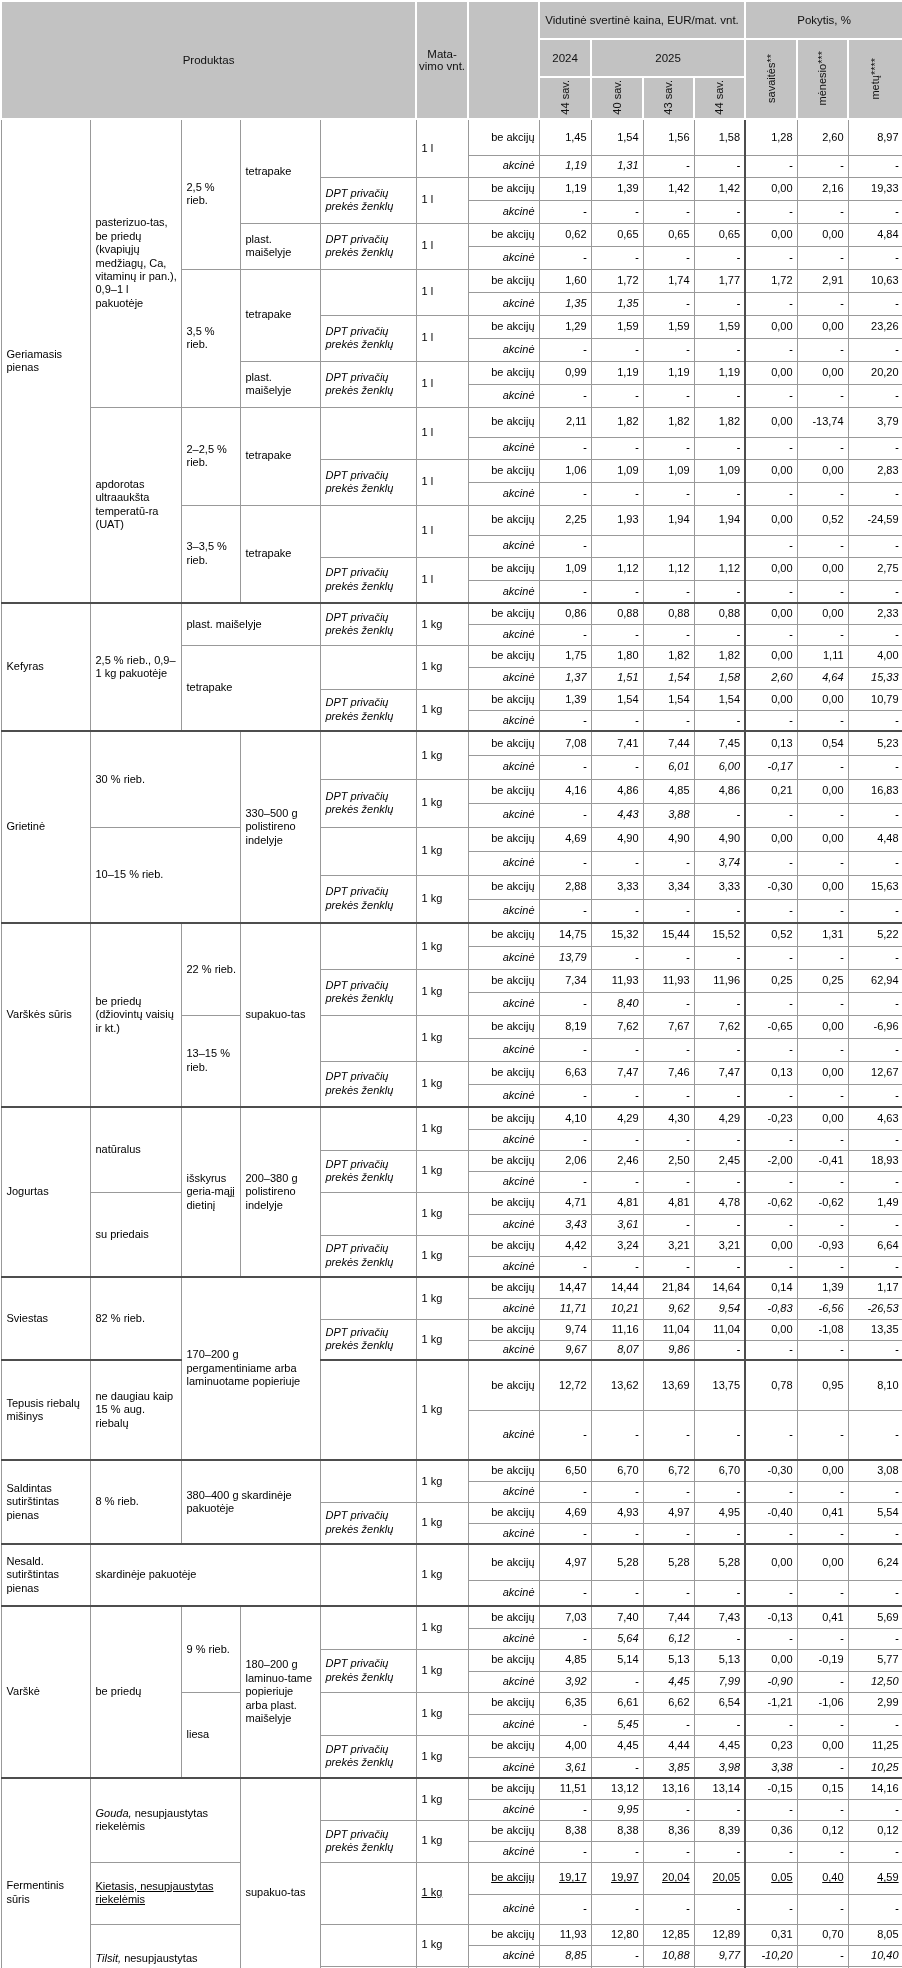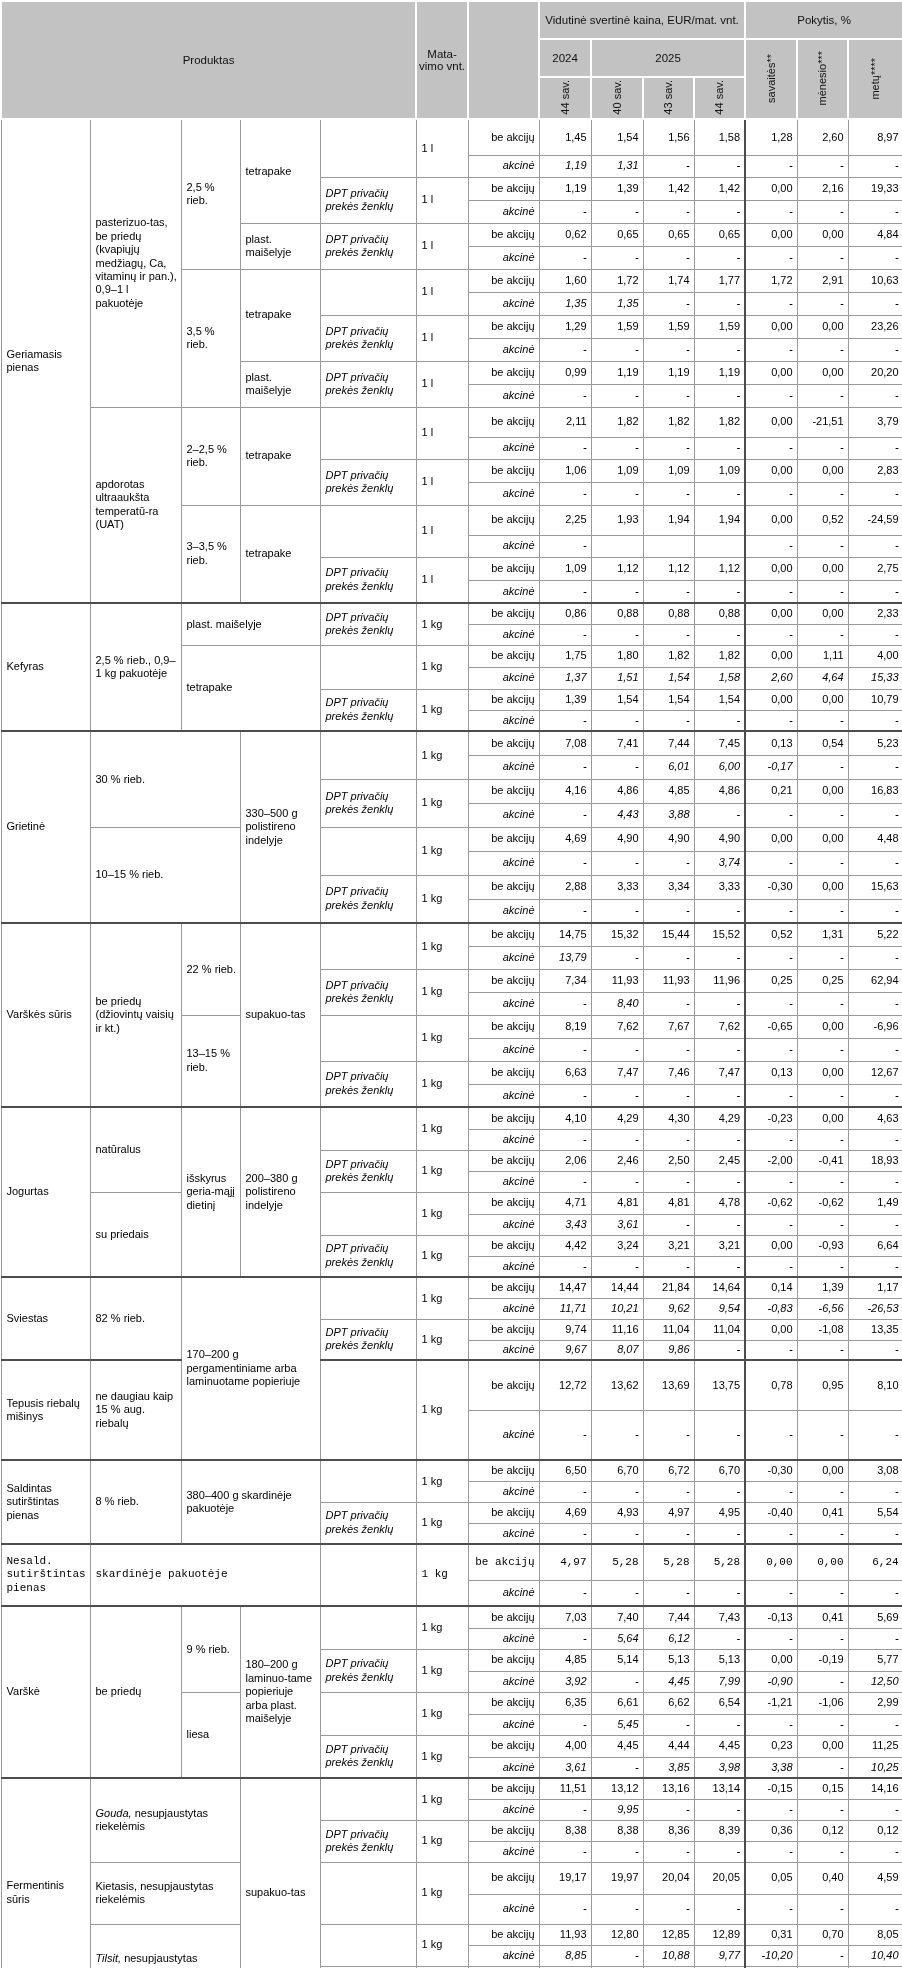--- a/index.html
+++ b/index.html
@@ -227,21 +227,21 @@
         <td class="lbl" rowspan="4">2–2,5 % rieb.</td>
         <td class="lbl" rowspan="4">tetrapake</td>
         <td class="lbl" rowspan="2"></td>
         <td class="unit" rowspan="2">1 l</td>
         <td class="ptype">be akcijų</td>
         <td class="val">2,11</td>
         <td class="val">1,82</td>
         <td class="val">1,82</td>
         <td class="val">1,82</td>
         <td class="val vdark">0,00</td>
-        <td class="val">-21,51</td>
+        <td class="val">-13,74</td>
         <td class="val">3,79</td>
       </tr>
       <tr class="promo" style="height: 22px;">
         <td class="ptype">akcinė</td>
         <td class="val">-</td>
         <td class="val">-</td>
         <td class="val">-</td>
         <td class="val">-</td>
         <td class="val vdark">-</td>
         <td class="val">-</td>
@@ -774,21 +774,21 @@
       <tr class="promo" style="height: 21px;">
         <td class="ptype">akcinė</td>
         <td class="val">-</td>
         <td class="val">-</td>
         <td class="val">-</td>
         <td class="val">-</td>
         <td class="val vdark">-</td>
         <td class="val">-</td>
         <td class="val">-</td>
       </tr>
-      <tr class="gs" style="height: 36px; font-family: Liberation Mono, monospace;">
+      <tr class="gs" style="height: 36px;">
         <td class="lbl" rowspan="2">Nesald. sutirštintas pienas</td>
         <td class="lbl" rowspan="2" colspan="3">skardinėje pakuotėje</td>
         <td class="lbl" rowspan="2"></td>
         <td class="unit" rowspan="2">1 kg</td>
         <td class="ptype">be akcijų</td>
         <td class="val">4,97</td>
         <td class="val">5,28</td>
         <td class="val">5,28</td>
         <td class="val">5,28</td>
         <td class="val vdark">0,00</td>
@@ -938,21 +938,21 @@
       <tr class="promo" style="height: 21px;">
         <td class="ptype">akcinė</td>
         <td class="val">-</td>
         <td class="val">-</td>
         <td class="val">-</td>
         <td class="val">-</td>
         <td class="val vdark">-</td>
         <td class="val">-</td>
         <td class="val">-</td>
       </tr>
-      <tr style="height: 32px;">
+      <tr style="height: 32px; text-decoration: underline;">
         <td class="lbl" rowspan="2" colspan="2">Kietasis, nesupjaustytas riekelėmis</td>
         <td class="lbl" rowspan="2"></td>
         <td class="unit" rowspan="2">1 kg</td>
         <td class="ptype">be akcijų</td>
         <td class="val">19,17</td>
         <td class="val">19,97</td>
         <td class="val">20,04</td>
         <td class="val">20,05</td>
         <td class="val vdark">0,05</td>
         <td class="val">0,40</td>

